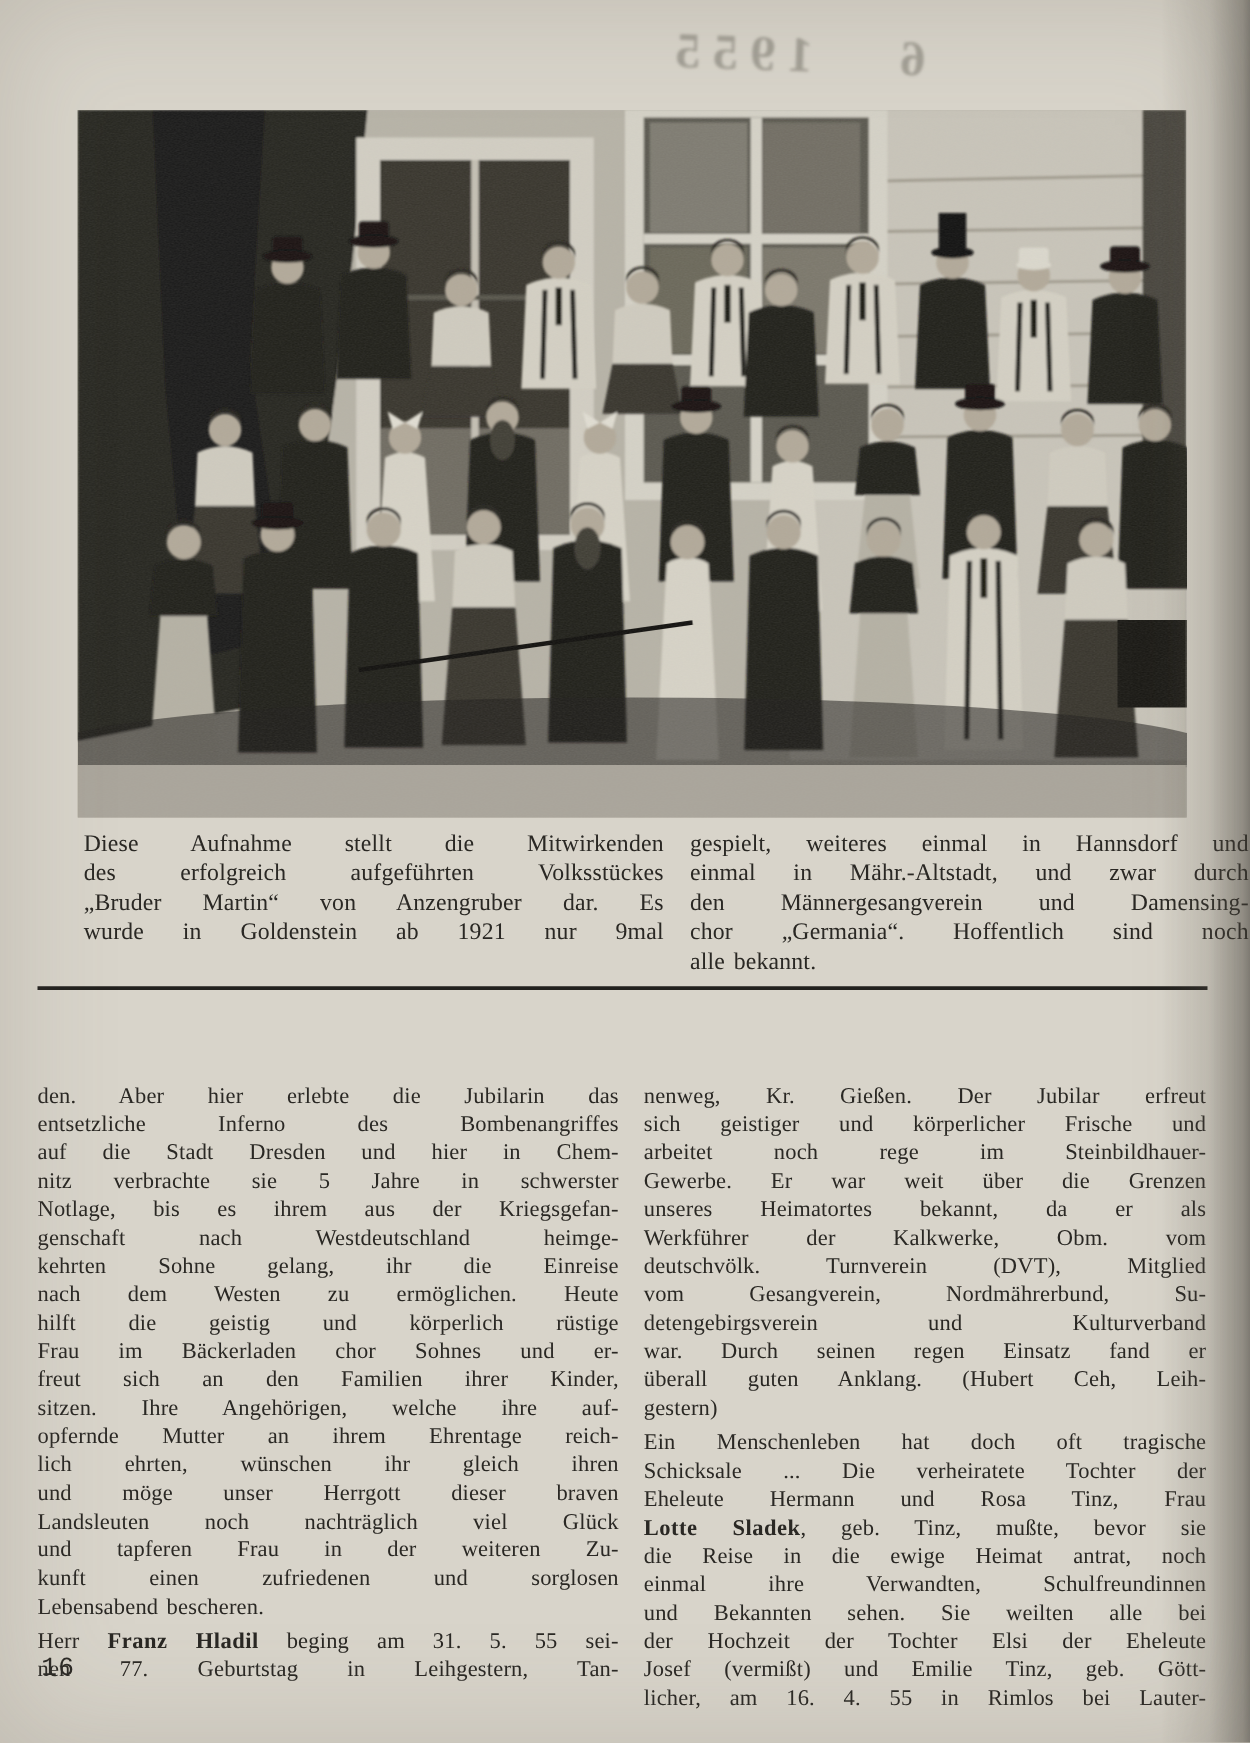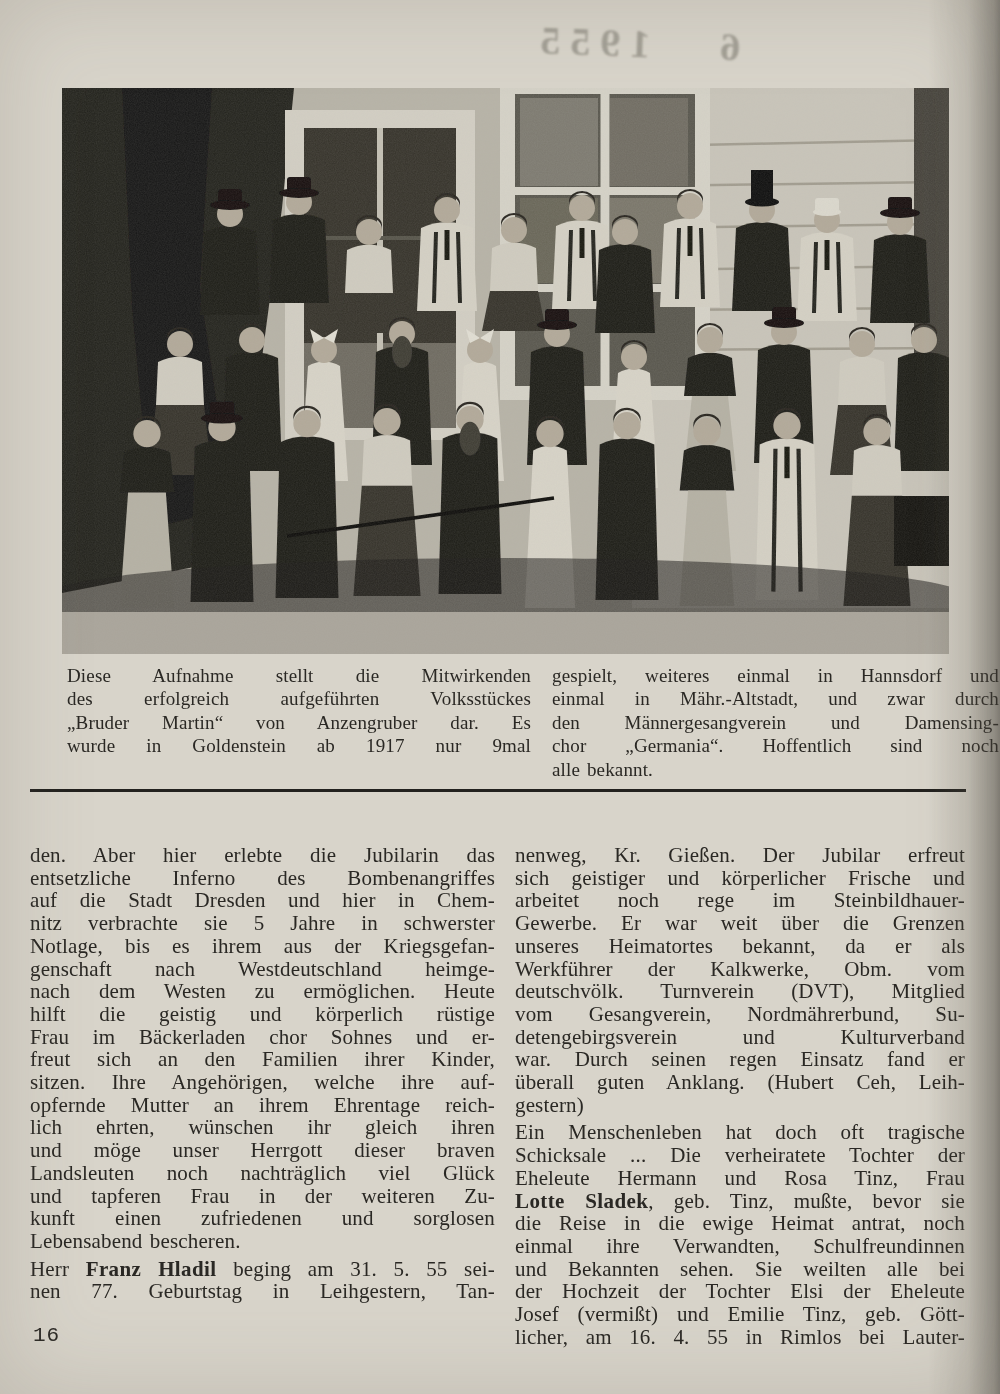--- a/index.html
+++ b/index.html
@@ -26,21 +26,21 @@
   }
   .photo{
     position:absolute;left:62px;top:88px;width:887px;height:566px;
     background:#bdb9ae;
   }
   .photo svg{display:block;width:887px;height:566px;}
   .caption{position:absolute;font-size:19px;margin-left:34px;}
   .caption-left{left:33px;top:664px;width:464px;}
   .caption-right{left:518px;top:664px;width:447px;}
   .rule{position:absolute;left:30px;top:789px;width:936px;height:3px;background:#22211e;}
-  .col{position:absolute;top:844px;font-size:21px;}
+  .col{position:absolute;top:865px;font-size:18px;}
   .col-left{left:30px;width:465px;}
   .col-right{left:515px;width:450px;}
   .tl{
     text-align:justify;text-align-last:justify;
     line-height:22.7px;word-spacing:2px;letter-spacing:.15px;
     white-space:normal;
   }
   .tl.last{text-align-last:left;}
   .caption .tl{line-height:23.4px;}
   .para + .para{margin-top:5px;}
@@ -327,21 +327,21 @@
 
     <rect x="0" y="0" width="887" height="566" filter="url(#grain)"></rect>
   </svg>
 </figure>
 
 <div class="caption caption-left">
     <div class="para">
       <div class="tl">Diese Aufnahme stellt die Mitwirkenden</div>
       <div class="tl">des erfolgreich aufgeführten Volksstückes</div>
       <div class="tl">„Bruder Martin“ von Anzengruber dar. Es</div>
-      <div class="tl">wurde in Goldenstein ab 1917 nur 9mal</div>
+      <div class="tl">wurde in Goldenstein ab 1921 nur 9mal</div>
     </div>
   </div>
 <div class="caption caption-right">
     <div class="para">
       <div class="tl">gespielt, weiteres einmal in Hannsdorf und</div>
       <div class="tl">einmal in Mähr.-Altstadt, und zwar durch</div>
       <div class="tl">den Männergesangverein und Damensing-</div>
       <div class="tl">chor „Germania“.  Hoffentlich sind noch</div>
       <div class="tl last">alle bekannt.</div>
     </div>
@@ -350,20 +350,21 @@
 <div class="rule"></div>
 
 <div class="col col-left">
     <div class="para">
       <div class="tl">den. Aber hier erlebte die Jubilarin das</div>
       <div class="tl">entsetzliche Inferno des Bombenangriffes</div>
       <div class="tl">auf die Stadt Dresden und hier in Chem-</div>
       <div class="tl">nitz verbrachte sie 5 Jahre in schwerster</div>
       <div class="tl">Notlage, bis es ihrem aus der Kriegsgefan-</div>
       <div class="tl">genschaft nach Westdeutschland heimge-</div>
+      <div class="tl">kehrten Sohne gelang, ihr die Einreise</div>
       <div class="tl">nach dem Westen zu ermöglichen. Heute</div>
       <div class="tl">hilft die geistig und körperlich rüstige</div>
       <div class="tl">Frau im Bäckerladen chor Sohnes und er-</div>
       <div class="tl">freut sich an den Familien ihrer Kinder,</div>
       <div class="tl">sitzen. Ihre Angehörigen, welche ihre auf-</div>
       <div class="tl">opfernde Mutter an ihrem Ehrentage reich-</div>
       <div class="tl">lich ehrten, wünschen ihr gleich ihren</div>
       <div class="tl">und möge unser Herrgott dieser braven</div>
       <div class="tl">Landsleuten noch nachträglich viel Glück</div>
       <div class="tl">und tapferen Frau in der weiteren Zu-</div>

